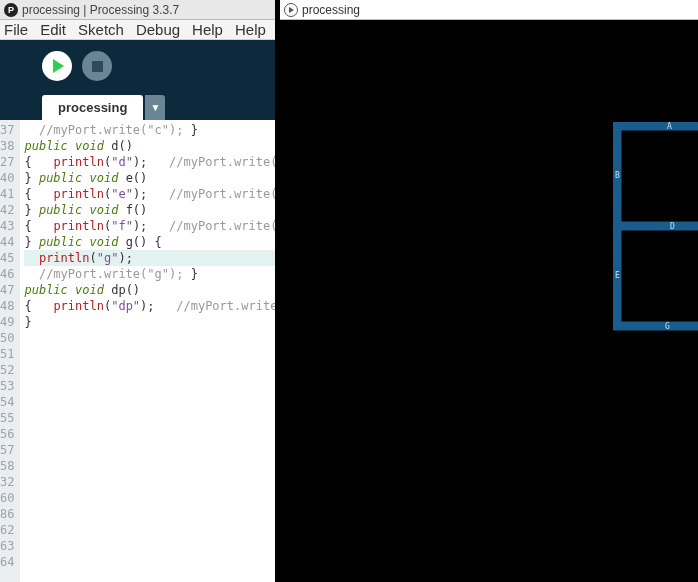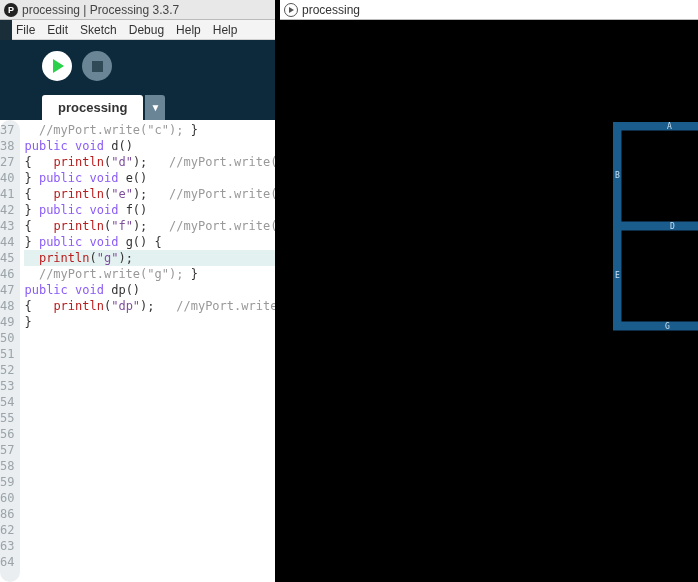--- a/index.html
+++ b/index.html
@@ -1,40 +1,40 @@
 <!DOCTYPE html>
 <html><head>
 <meta charset="utf-8">
 <style>
 * { margin: 0; padding: 0; box-sizing: border-box; }
 body { font-family: "Segoe UI", Arial, sans-serif; font-size: 12px; background: #000; width: 698px; height: 582px; overflow: hidden; position: relative; }
 
 .ide { position: absolute; left: 0; top: 0; width: 275px; height: 582px; background: #1a2e3a; display: flex; flex-direction: column; }
 .title-bar-ide { height: 20px; background: #e8e8e8; border-bottom: 1px solid #bbb; display: flex; align-items: center; padding-left: 4px; gap: 4px; color: #444; }
 .title-icon-ide { width: 14px; height: 14px; background: #222; border-radius: 50%; display:flex; align-items:center; justify-content:center; color:#fff; font-weight:bold; font-size:9px; }
-.menu-bar { height: 20px; background: #f4f4f4; border-bottom: 1px solid #d0d0d0; display: flex; align-items: center; padding-left: 4px; gap: 12px; color: #333; font-size: 12px; margin-left: 12px; }
+.menu-bar { height: 20px; background: #f4f4f4; border-bottom: 1px solid #d0d0d0; display: flex; align-items: center; padding-left: 4px; gap: 12px; color: #333; font-size: 15px; }
 .menu-item { cursor: default; }
 .toolbar { height: 52px; background: #0c2a3b; display: flex; align-items: center; padding-left: 42px; gap: 10px; }
 .run-btn, .stop-btn { width: 30px; height: 30px; border-radius: 50%; display:flex; align-items:center; justify-content:center; cursor: pointer; }
 .run-btn { background: #fff; }
 .stop-btn { background: #6a8696; }
 .play-triangle { width:0; height:0; border-top:7px solid transparent; border-bottom:7px solid transparent; border-left:11px solid #2bd14a; margin-left:2px; }
 .stop-square { width:11px; height:11px; background:#314a57; }
 
 .tab-row { height: 28px; background: #0c2a3b; display:flex; align-items:flex-end; padding-left: 42px; position:relative; }
 .tab { background:#fff; color:#333; font-weight:bold; padding: 5px 16px; border-top-left-radius:3px; border-top-right-radius:3px; font-size:13px; }
 .tab-arrow { background:#6a8696; width:20px; height:25px; display:flex; align-items:center; justify-content:center; color:#fff; margin-left:2px; border-top-right-radius:3px; cursor:pointer; font-size:10px; }
 
 .editor { flex:1; display:flex; background:#fff; overflow:hidden; }
-.gutter { width:44px; background:#eaeef0; text-align:right; padding: 2px 6px 2px 0; color:#9aa4aa; font-family: Consolas, monospace; font-size:12px; line-height:16px;border-radius:10px; }
+.gutter { width:44px; background:#eaeef0; text-align:right; padding: 2px 6px 2px 0; color:#9aa4aa; font-family: Consolas, monospace; font-size:12px; line-height:16px; }
 .code { flex:1; font-family: Consolas, monospace; font-size:12px; line-height:16px; padding: 2px 0 2px 4px; color:#333; }
 .code .line { height:16px; white-space:pre; }
 .hl { background:#e4f1f1; display:block; width:100%; }
 
-.kw { color:#8b5cf6; }
+.kw { color:#4d7c0f;font-style:italic; }
 .fn { color:#b91c1c; }
 .str { color:#7d4f9d; }
 .cmt { color:#999; }
 .pun { color:#333; }
 
 .output-window { position:absolute; left:280px; top:0; width:418px; height:582px; background:#000; }
 .out-title { height:20px; background:#fff; border-bottom:1px solid #bbb; display:flex; align-items:center; padding-left:4px; gap:4px; color:#333; }
 .out-icon { width:14px; height:14px; border:1.5px solid #555; border-radius:50%; display:flex; align-items:center; justify-content:center; }
 .out-play { width:0; height:0; border-top:3px solid transparent; border-bottom:3px solid transparent; border-left:5px solid #555; margin-left:1px; }
 
@@ -93,21 +93,21 @@
         <div>49</div>
         <div>50</div>
         <div>51</div>
         <div>52</div>
         <div>53</div>
         <div>54</div>
         <div>55</div>
         <div>56</div>
         <div>57</div>
         <div>58</div>
-        <div>59</div>
+        <div>32</div>
         <div>60</div>
         <div>86</div>
         <div>62</div>
         <div>63</div>
         <div>64</div>
       </div>
     <div class="code" id="code"><span class="line"><span>  </span><span class="cmt">//myPort.write("c");</span></span>
 <span class="line"><span class="pun">}</span></span>
 <span class="line"><span class="kw">public</span><span> </span><span class="kw">void</span><span class="pun"> d()</span></span>
 <span class="line"><span class="pun">{</span></span>

